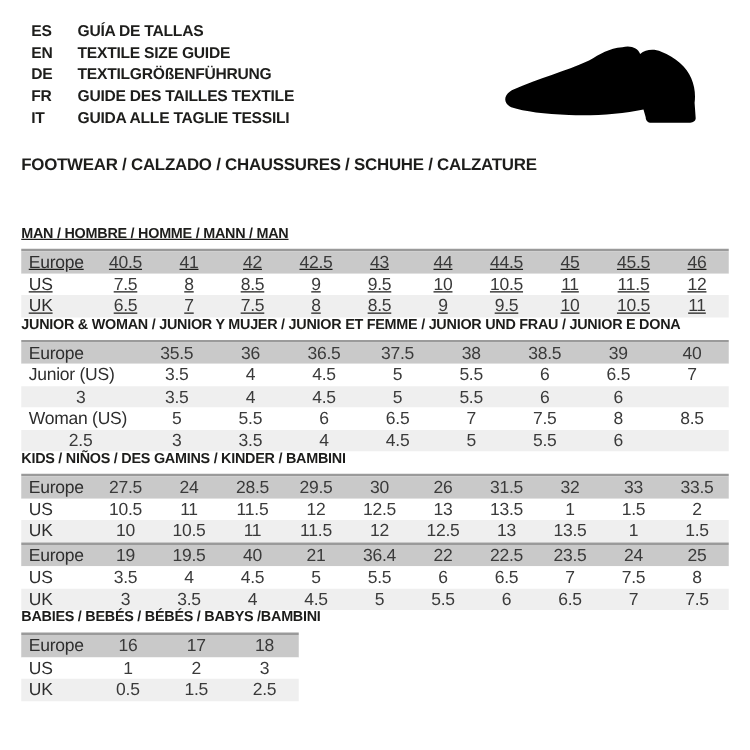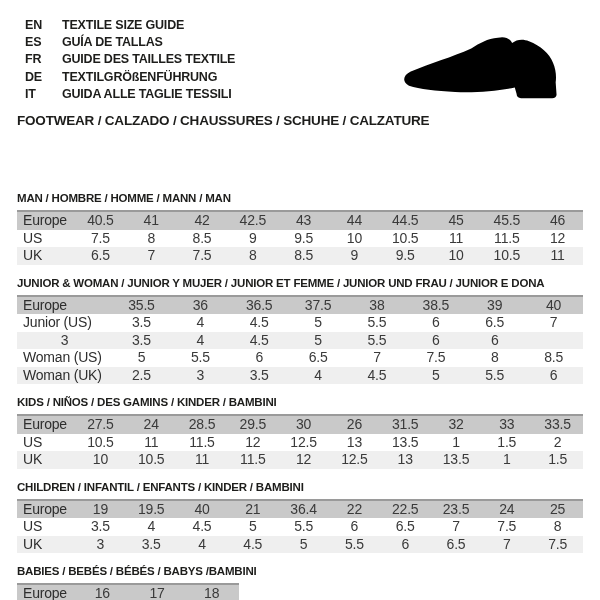--- a/index.html
+++ b/index.html
@@ -13,57 +13,57 @@
   }
   .content{padding:12px 17px 0 17px;}
   .top{display:flex;justify-content:space-between;align-items:flex-start;}
   .langs{margin-top:5px;}
   .lang-row{display:flex;font-size:12.5px;font-weight:700;line-height:17.2px;}
   .lang-code{width:37px;flex:0 0 37px;margin-left:8px;}
   .lang-label{white-space:nowrap;}
   .shoe-wrap{margin-top:24px;margin-right:4px;flex:0 0 auto;}
   .shoe-wrap svg{display:block;}
   .shoe-path{fill:var(--shoe,#000);}
-  .category{font-weight:700;font-size:13.5px;line-height:17px;margin-top:9px;white-space:nowrap;}
+  .category{font-weight:700;font-size:13.5px;line-height:17px;margin-top:20px;white-space:nowrap;}
   .tables{margin:0;}
-  .size-table{margin-top:12px;}
-  .size-table:first-child{margin-top:63px;}
+  .size-table{}
+  .size-table:first-child{margin-top:41px;text-decoration:underline;}
   .table-title{font-weight:700;font-size:11.5px;line-height:13px;margin-bottom:5px;white-space:nowrap;}
   .rows{border-top:2px solid var(--table-border,#9a9a9a);}
   .t-row{display:grid;height:17.5px;line-height:17.5px;font-size:14px;}
   .t-row.header{background:var(--header-row-bg,#c9c9c9);}
   .t-row.alt{background:var(--alt-row-bg,#efefef);}
   .t-row.plain{background:var(--row-bg,#fff);}
   .cell{overflow:hidden;white-space:nowrap;}
   .cell.label{text-align:left;padding-left:6px;color:#2e2e2e;}
   .cell.val{text-align:center;color:#3a3a3a;}
 </style>
 </head>
 <body>
 
 <div class="page" style="--page-bg: #ffffff; --text: #1d1d1b; --shoe: #000000; --header-row-bg: #c9c9c9; --alt-row-bg: #efefef; --row-bg: #ffffff; --table-border: #9a9a9a;">
   <div class="content">
 
     <div class="top">
       <div class="langs">
           <div class="lang-row">
+            <span class="lang-code">ES</span>
+            <span class="lang-label">GUÍA DE TALLAS</span>
+          </div>
+          <div class="lang-row">
             <span class="lang-code">EN</span>
             <span class="lang-label">TEXTILE SIZE GUIDE</span>
           </div>
           <div class="lang-row">
-            <span class="lang-code">ES</span>
-            <span class="lang-label">GUÍA DE TALLAS</span>
+            <span class="lang-code">DE</span>
+            <span class="lang-label">TEXTILGRÖßENFÜHRUNG</span>
           </div>
           <div class="lang-row">
             <span class="lang-code">FR</span>
             <span class="lang-label">GUIDE DES TAILLES TEXTILE</span>
-          </div>
-          <div class="lang-row">
-            <span class="lang-code">DE</span>
-            <span class="lang-label">TEXTILGRÖßENFÜHRUNG</span>
           </div>
           <div class="lang-row">
             <span class="lang-code">IT</span>
             <span class="lang-label">GUIDA ALLE TAGLIE TESSILI</span>
           </div>
         </div>
       <div class="shoe-wrap">
         <svg width="180" height="64" viewBox="0 0 200 72" aria-hidden="true">
           <path class="shoe-path" d="M 10 56
             C 2 52 3 44 12 40
@@ -171,21 +171,20 @@
               <span class="cell val">5</span>
               <span class="cell val">5.5</span>
               <span class="cell val">6</span>
               <span class="cell val">6.5</span>
               <span class="cell val">7</span>
               <span class="cell val">7.5</span>
               <span class="cell val">8</span>
               <span class="cell val">8.5</span>
             </div>
             <div class="t-row alt" style="grid-template-columns: 95px repeat(8, 1fr);">
-              <span class="cell label">Woman (UK)</span>
               <span class="cell val">2.5</span>
               <span class="cell val">3</span>
               <span class="cell val">3.5</span>
               <span class="cell val">4</span>
               <span class="cell val">4.5</span>
               <span class="cell val">5</span>
               <span class="cell val">5.5</span>
               <span class="cell val">6</span>
             </div>
           </div>
@@ -228,21 +227,20 @@
               <span class="cell val">12</span>
               <span class="cell val">12.5</span>
               <span class="cell val">13</span>
               <span class="cell val">13.5</span>
               <span class="cell val">1</span>
               <span class="cell val">1.5</span>
             </div>
           </div>
         </section>
         <section class="size-table" style="width: 566px;">
-          <div class="table-title">CHILDREN / INFANTIL / ENFANTS / KINDER / BAMBINI</div>
           <div class="rows">
             <div class="t-row header" style="grid-template-columns: 58px repeat(10, 1fr);">
               <span class="cell label">Europe</span>
               <span class="cell val">19</span>
               <span class="cell val">19.5</span>
               <span class="cell val">40</span>
               <span class="cell val">21</span>
               <span class="cell val">36.4</span>
               <span class="cell val">22</span>
               <span class="cell val">22.5</span>

